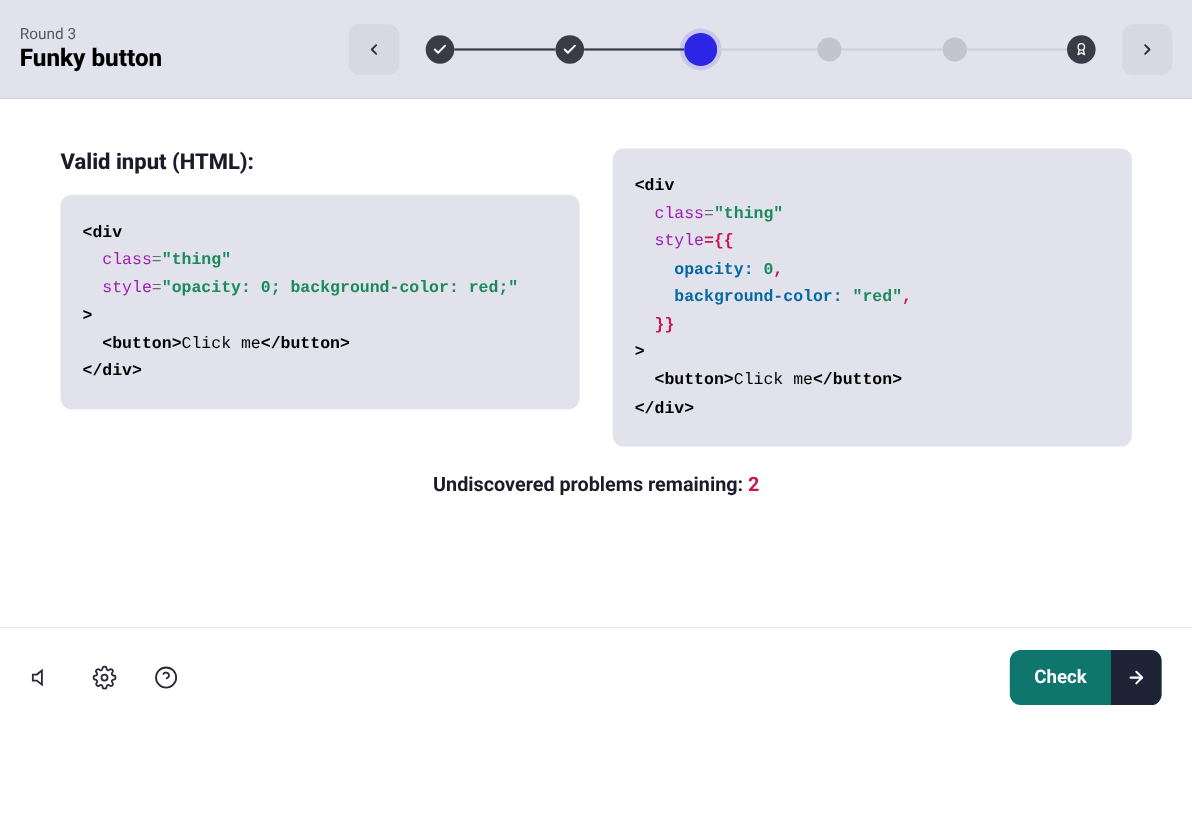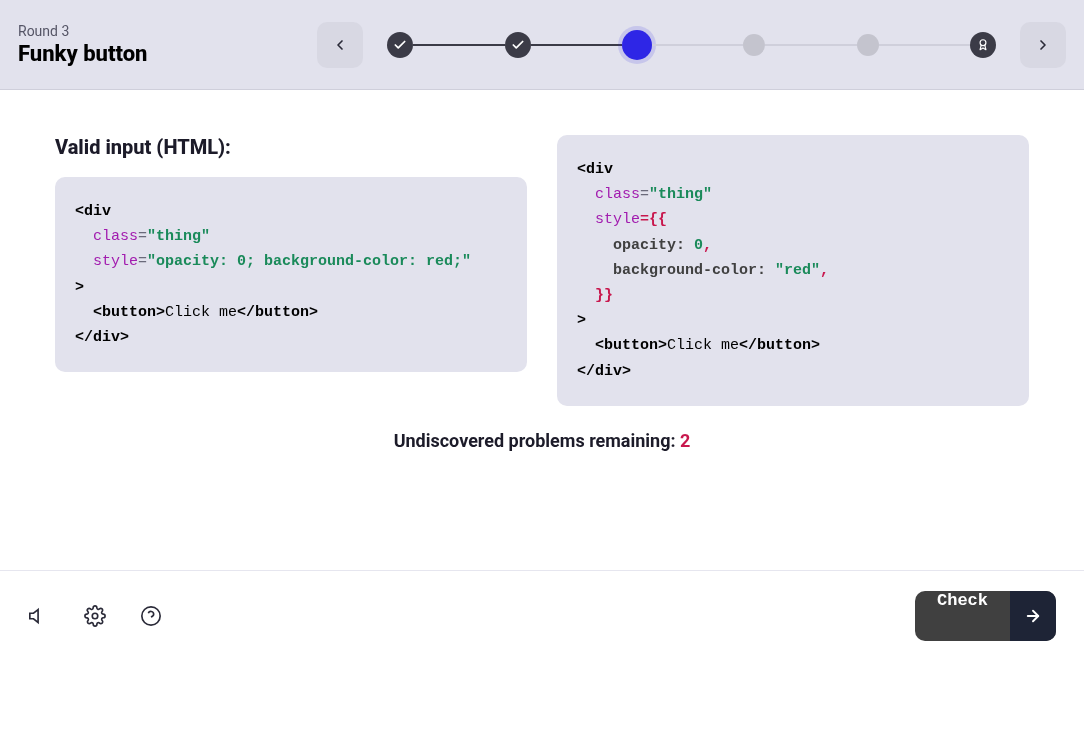--- a/index.html
+++ b/index.html
@@ -109,21 +109,21 @@
     line-height: 1.68;
     white-space: pre;
     overflow-x: auto;
     color: #4a4a55;
   }
   .codebox .tag { color: #000000; font-weight: 700; }
   .codebox .attr { color: #a21caf; }
   .codebox .punct { color: #6a6a7a; }
   .codebox .str { color: #1a8a5a; font-weight: 600; }
   .codebox .strong { color: #c8174d; font-weight: 700; }
-  .codebox .prop { color: #404040; font-weight: 700; }
+  .codebox .prop { color: #0369a1; font-weight: 700; }
   .codebox .txt { color: #000000; }
 
   .remaining {
     text-align: center;
     font-size: 18px;
     font-weight: 700;
     margin-top: 24px;
     color: #1c1b29;
   }
   .remaining .count { color: #c8174d; }
@@ -143,29 +143,28 @@
   .footer-left { display: flex; gap: 34px; align-items: center; }
   .footer-left .icn {
     width: 22px; height: 22px;
     color: #2a2a38;
     cursor: pointer;
     display: flex; align-items: center; justify-content: center;
   }
   .footer-left .icn svg { width: 22px; height: 22px; stroke: #2a2a38; fill: none; stroke-width: 1.8; }
   .check-btn {
     margin-left: auto;
-    background: #404040;
+    background: #0f766e;
     color: #fff;
     border-radius: 10px;
     height: 50px;
     display: flex;
-    align-items: flex-start;
+    align-items: center;
     cursor: pointer;
     overflow: hidden;
-    font-family: Liberation Mono, monospace;
   }
   .check-label {
     padding: 0 22px;
     font-size: 17px;
     font-weight: 700;
   }
   .check-arrow {
     width: 46px; height: 100%;
     background: #1e2436;
     display: flex; align-items: center; justify-content: center;

